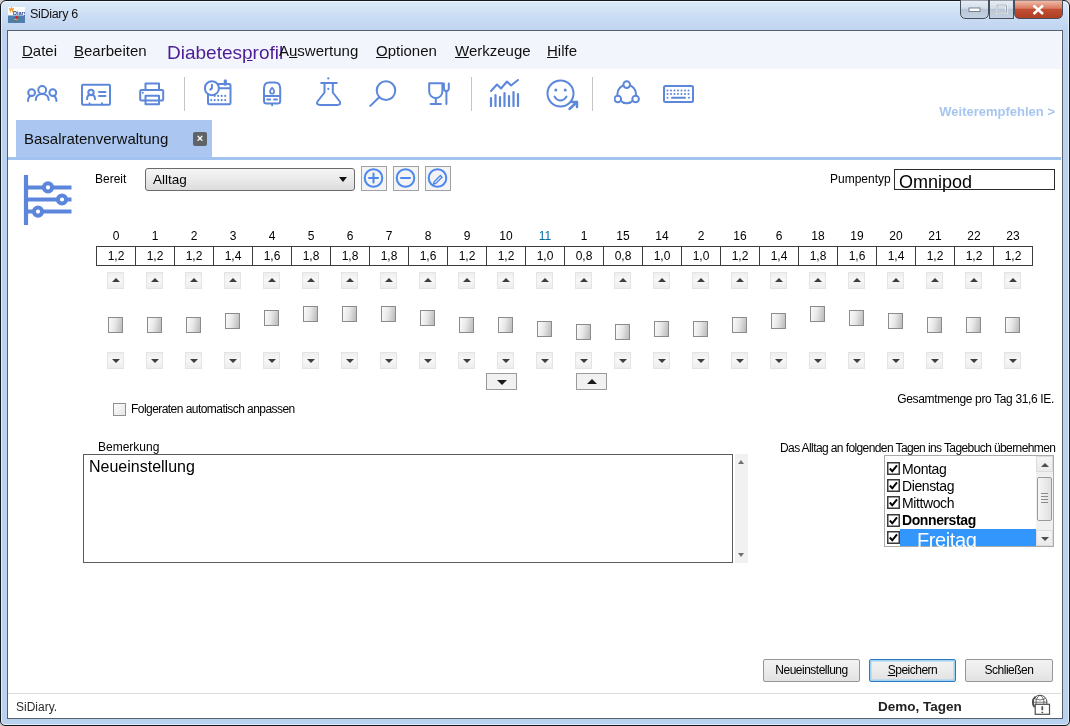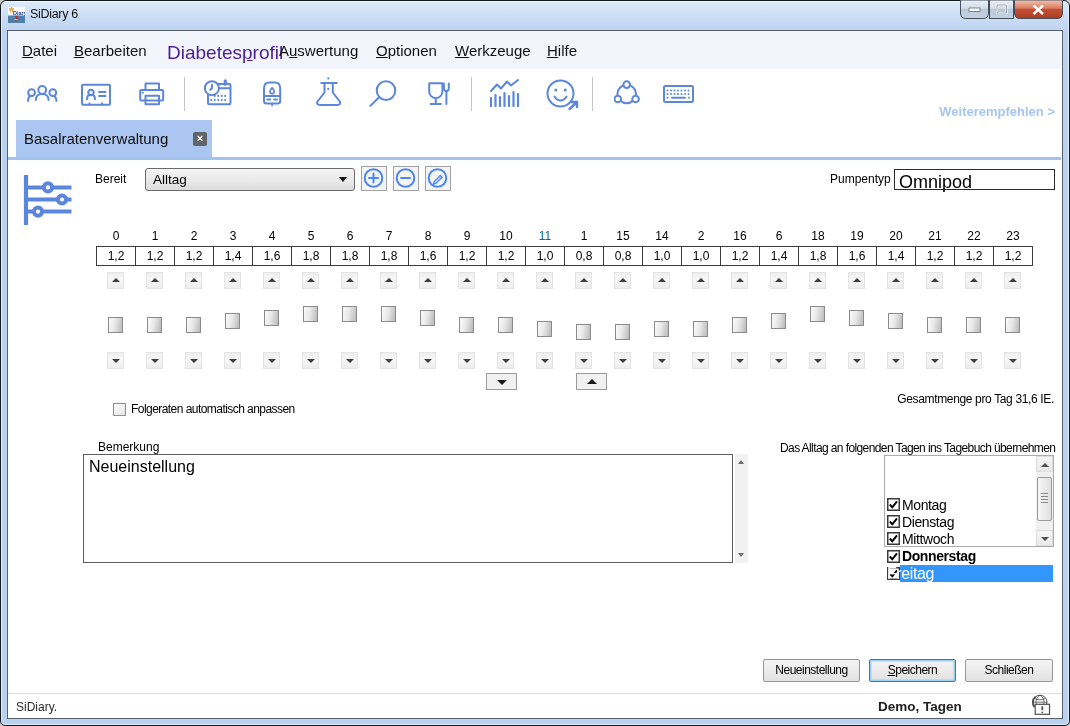--- a/index.html
+++ b/index.html
@@ -430,21 +430,21 @@
 <div class="abs" style="left:98px;top:440px;font-size:12px;color:#000;">Bemerkung</div>
 <div class="abs" style="left:83px;top:454px;width:650px;height:109px;border:1px solid #5c5c5c;box-sizing:border-box;background:#fff;">
     <div class="abs" style="left:5px;top:3px;font-size:16px;">Neueinstellung</div>
   </div>
 <div class="abs" style="left:735px;top:454px;width:13px;height:109px;background:#f1f1f1;">
 <div class="abs" style="left:3px;top:6px;width:0;height:0;border-left:3.5px solid transparent;border-right:3.5px solid transparent;border-bottom:4px solid #6f6f6f;"></div>
 <div class="abs" style="left:3px;bottom:6px;width:0;height:0;border-left:3.5px solid transparent;border-right:3.5px solid transparent;border-top:4px solid #6f6f6f;"></div>
 </div>
 <div class="abs" style="left:780px;top:441px;font-size:12px;letter-spacing:-0.6px;color:#000;white-space:nowrap;">Das Alltag an folgenden Tagen ins Tagebuch übernehmen</div>
 <div class="abs" style="left:884px;top:455px;width:170px;height:92px;border:1px solid #ababab;box-sizing:border-box;background:#fff;padding-top:4px;">
-    <div style="position:relative;height:17.2px;margin-top:36px;">
+    <div style="position:relative;height:17.2px;">
 <svg style="position:absolute;left:2px;top:2px;" width="13" height="13" viewBox="0 0 13 13">
 <rect x="0.75" y="0.75" width="11.5" height="11.5" fill="#fff" stroke="#3a3a3a" stroke-width="1.5"></rect>
 <path d="M2.8 6.5 L5.3 9.3 L10 3.4" fill="none" stroke="#000" stroke-width="2"></path>
 </svg>
 <div style="position:absolute;left:17px;top:0.5px;font-size:14px;color:#000;letter-spacing:-0.4px;">Montag</div>
     </div>
     <div style="position:relative;height:17.2px;">
 <svg style="position:absolute;left:2px;top:2px;" width="13" height="13" viewBox="0 0 13 13">
 <rect x="0.75" y="0.75" width="11.5" height="11.5" fill="#fff" stroke="#3a3a3a" stroke-width="1.5"></rect>
 <path d="M2.8 6.5 L5.3 9.3 L10 3.4" fill="none" stroke="#000" stroke-width="2"></path>
@@ -464,21 +464,21 @@
 <path d="M2.8 6.5 L5.3 9.3 L10 3.4" fill="none" stroke="#000" stroke-width="2"></path>
 </svg>
 <div style="position:absolute;left:17px;top:0.5px;font-size:14px;color:#000;letter-spacing:-0.4px;">Donnerstag</div>
     </div>
     <div style="position:relative;height:17.2px;">
       <div style="position:absolute;left:15px;top:0;right:0;bottom:0;background:#3296fc;"></div>
 <svg style="position:absolute;left:2px;top:2px;" width="13" height="13" viewBox="0 0 13 13">
 <rect x="0.75" y="0.75" width="11.5" height="11.5" fill="#fff" stroke="#3a3a3a" stroke-width="1.5"></rect>
 <path d="M2.8 6.5 L5.3 9.3 L10 3.4" fill="none" stroke="#000" stroke-width="2"></path>
 </svg>
-<div style="position:absolute;left:2px;top:0.5px;font-size:16px;color:#fff;letter-spacing:-0.4px;">Freitag</div>
+<div style="position:absolute;left:32px;top:0.5px;font-size:20px;color:#fff;letter-spacing:-0.4px;">Freitag</div>
     </div>
   </div>
 <div class="abs" style="left:1036px;top:456px;width:17px;height:90px;background:#f0f0f0;">
 <div class="abs" style="left:0;top:0;width:17px;height:16px;background:linear-gradient(180deg,#f5f5f5,#eaeaea);border:1px solid #dcdcdc;box-sizing:border-box;">
       <div class="abs" style="left:4px;top:5.5px;width:0;height:0;border-left:4px solid transparent;border-right:4px solid transparent;border-bottom:4.5px solid #505050;"></div>
     </div>
 <div class="abs" style="left:0;bottom:0;width:17px;height:16px;background:linear-gradient(180deg,#f5f5f5,#eaeaea);border:1px solid #dcdcdc;box-sizing:border-box;">
       <div class="abs" style="left:4px;top:6px;width:0;height:0;border-left:4px solid transparent;border-right:4px solid transparent;border-top:4.5px solid #505050;"></div>
     </div>
 <div class="abs" style="left:0.5px;top:21px;width:15px;height:44px;border:1px solid #9a9a9a;border-radius:2px;box-sizing:border-box;background:linear-gradient(90deg,#f6f6f6,#dfdfdf);">

